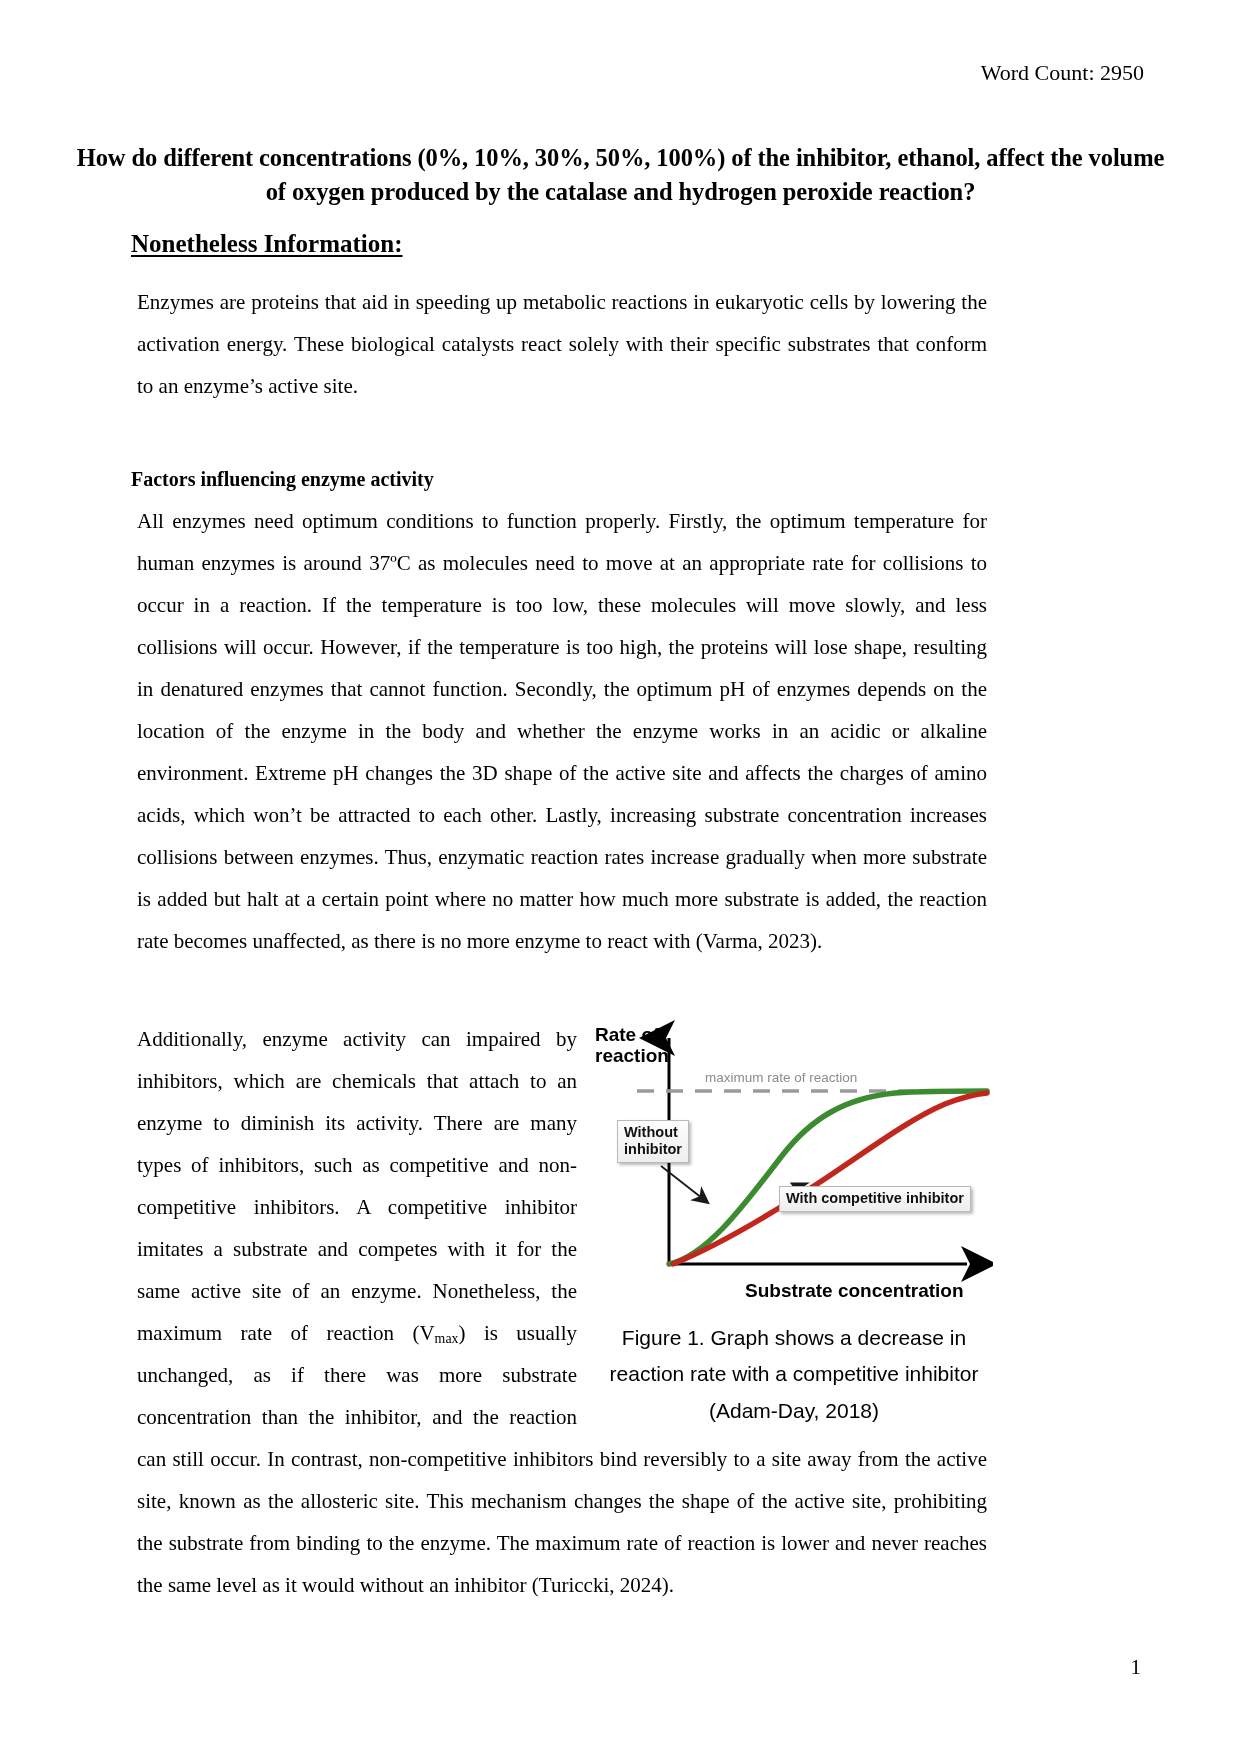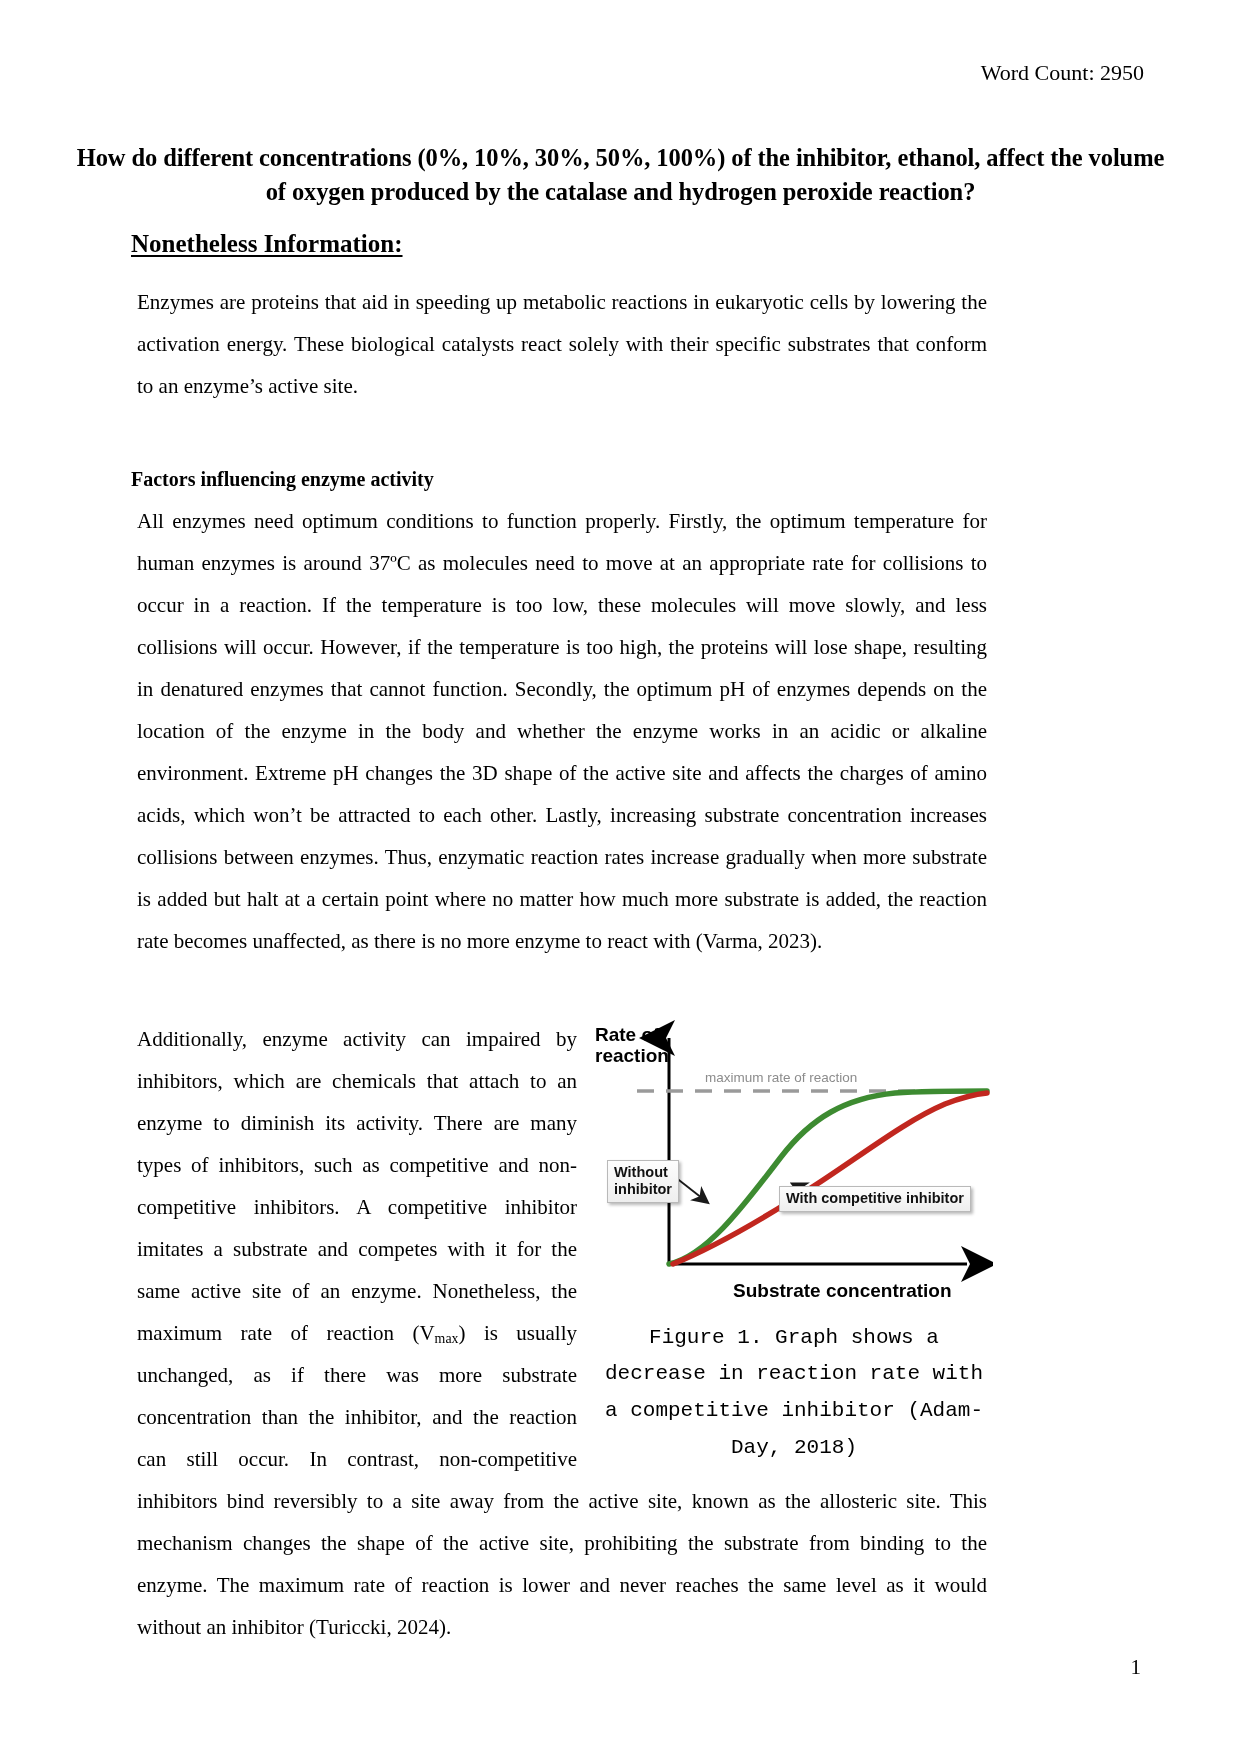--- a/index.html
+++ b/index.html
@@ -101,50 +101,50 @@
     background: #ffffff;
   }
 
   .figure-img svg { display: block; }
 
   .fig-caption {
     margin-top: 14px;
     font-size: 21px;
     line-height: 1.75;
     text-align: center;
-    font-family: Liberation Mono, monospace;
+    font-family: Liberation Sans, sans-serif;
   }
 
   
   .callout {
     position: absolute;
     background: linear-gradient(180deg,#fdfdfd 0%, #eeeeee 100%);
     border: 1px solid #b9b9b9;
     box-shadow: 2px 2px 3px rgba(0,0,0,0.28);
     font-family: "Liberation Sans", "DejaVu Sans", sans-serif;
     font-weight: bold;
     font-size: 14.5px;
     line-height: 1.18;
     color: #111;
     padding: 3px 6px 4px 6px;
     white-space: nowrap;
   }
-  #callout-without { left: 12px; top: 102px; margin-top: 40px; }
+  #callout-without { left: 22px; top: 102px; }
   #callout-with    { left: 184px; top: 168px; }
 
   .axis-label {
     position: absolute;
     font-family: "Liberation Sans", "DejaVu Sans", sans-serif;
     font-weight: bold;
     font-size: 19px;
     line-height: 1.15;
     color: #000;
   }
   #label-rate { left: 0px; top: 6px; width: 72px; }
-  #label-substrate { left: 138px; top: 262px; white-space: nowrap; text-align: center; }
+  #label-substrate { left: 150px; top: 262px; white-space: nowrap; text-align: center; }
 
   .max-rate-text {
     position: absolute;
     left: 110px;
     top: 52px;
     font-family: "Liberation Sans", "DejaVu Sans", sans-serif;
     font-size: 13.5px;
     color: #8c8c8c;
     white-space: nowrap;
   }

